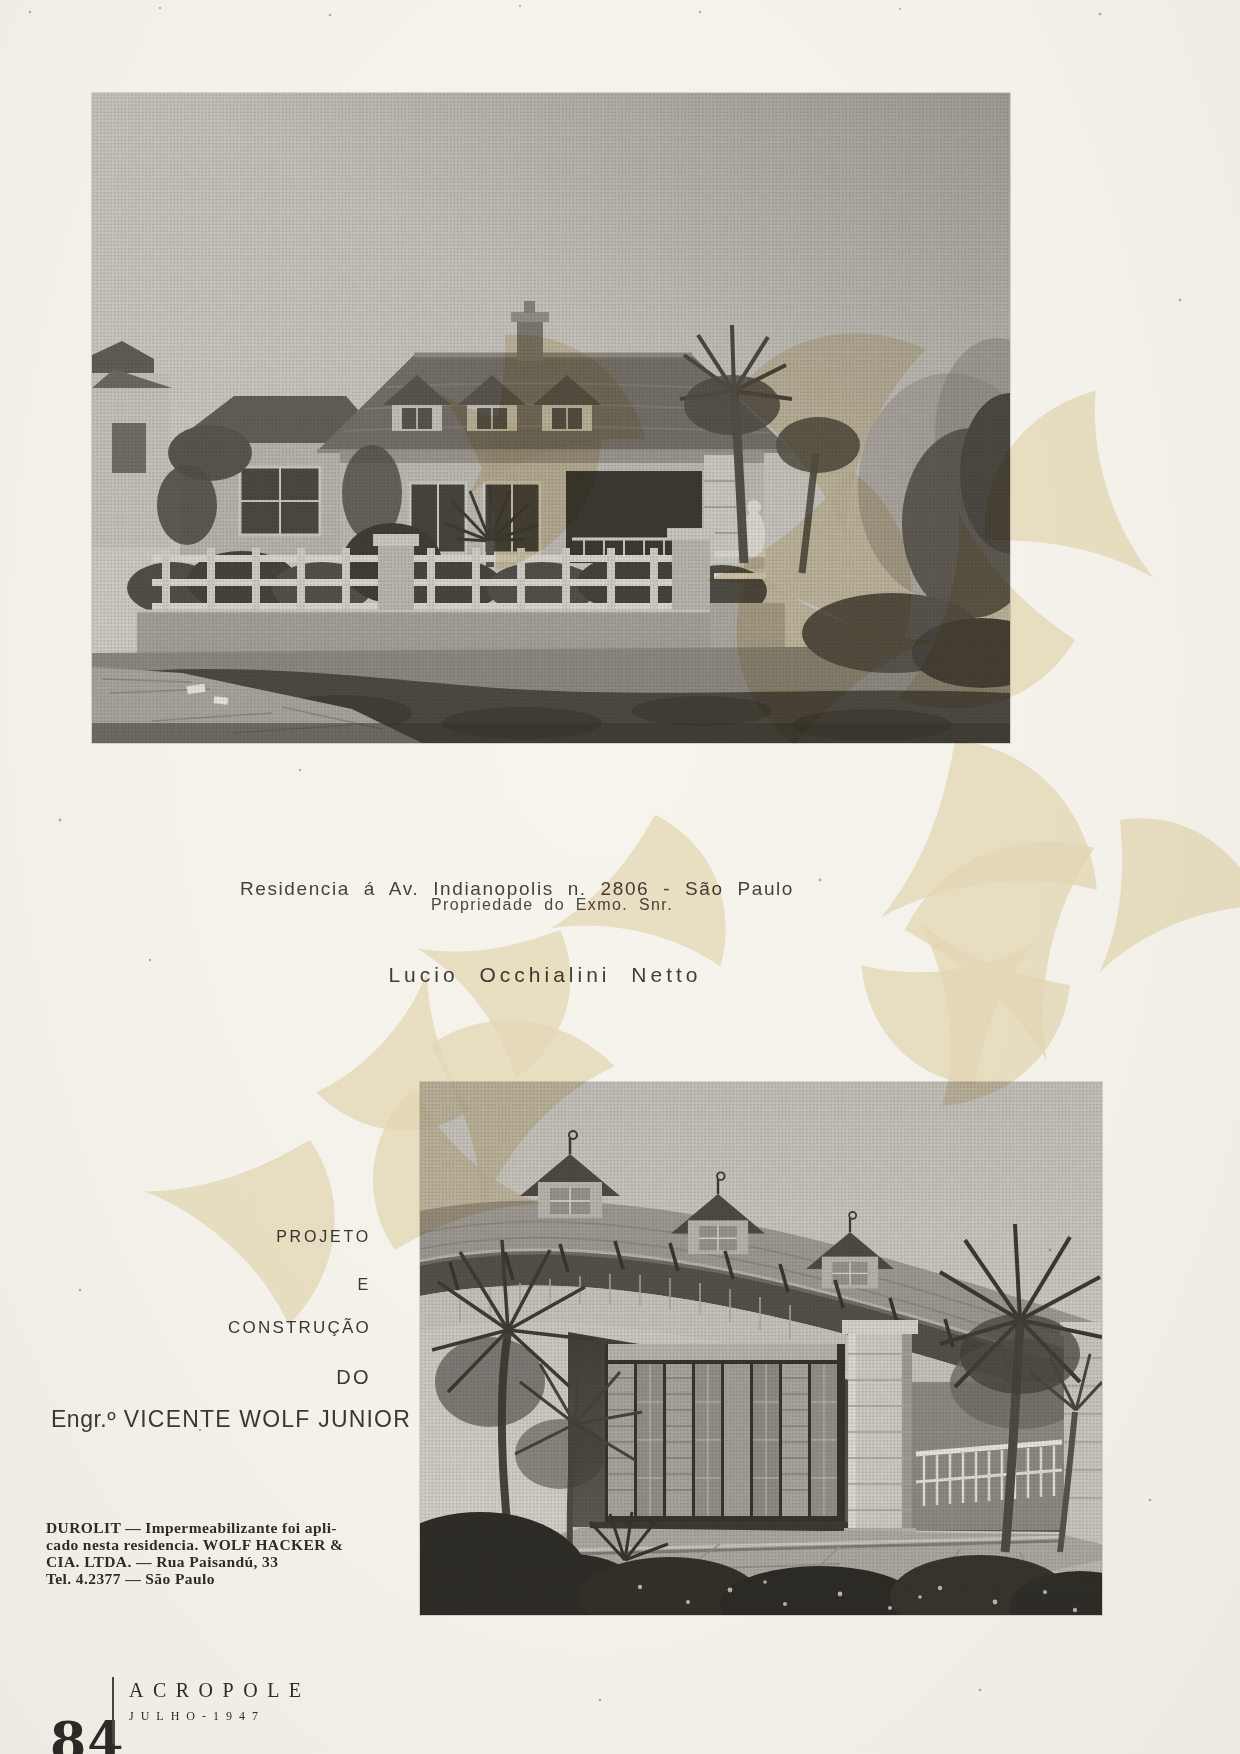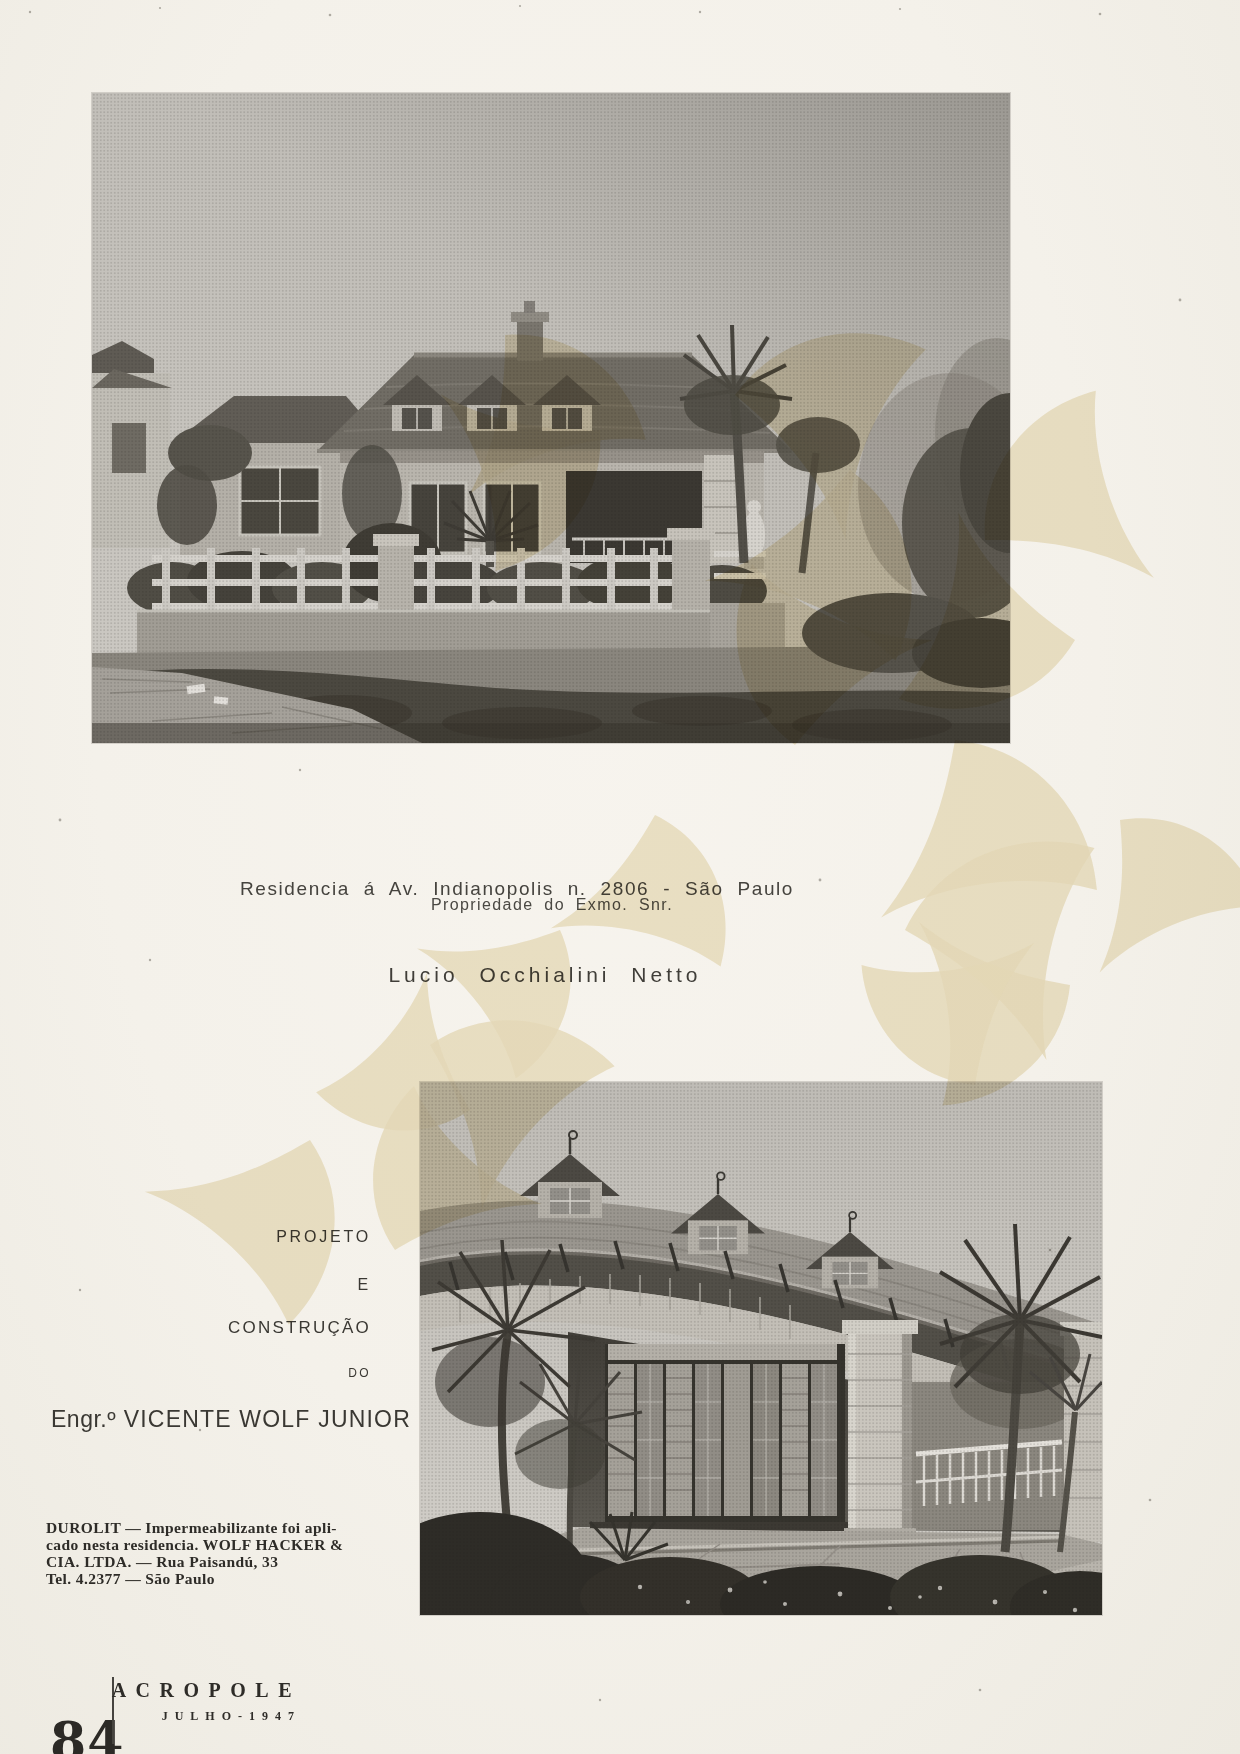--- a/index.html
+++ b/index.html
@@ -21,36 +21,36 @@
   .cap{position:absolute;z-index:2;color:#45433e;text-align:center;width:800px;white-space:nowrap;}
   #caption-address{left:117px;top:830px;font-size:19px;letter-spacing:1.6px;word-spacing:7px;margin-top:48px;}
   #caption-ownership{left:152px;top:896px;font-size:16px;letter-spacing:1.4px;word-spacing:5px;color:#4a4843;}
   #caption-owner{left:145px;top:963px;font-size:21px;letter-spacing:4px;word-spacing:11px;color:#403e39;}
 
   .credits{position:absolute;left:51px;top:0;width:320px;z-index:2;color:#3a3833;}
   .credits > div{position:absolute;width:100%;text-align:right;white-space:nowrap;}
   #credit-1{top:1228px;font-size:16px;letter-spacing:2.8px;}
   #credit-2{top:1276px;font-size:16px;letter-spacing:2.8px;}
   #credit-3{top:1318px;font-size:17px;letter-spacing:2.2px;}
-  #credit-4{top:1366px;font-size:12px;letter-spacing:2.4px;}
+  #credit-4{top:1366px;font-size:20px;letter-spacing:2.4px;}
   #credit-5{top:1406px;font-size:23px;letter-spacing:1.2px;}
   #credit-5 .pre{font-size:23px;letter-spacing:.5px;}
 
   .advert{
     position:absolute;left:46px;top:1519px;width:322px;z-index:2;text-align:left;
     font-family:"Liberation Serif", serif;font-weight:bold;font-size:15.5px;line-height:17px;
     color:#2e2c28;letter-spacing:.4px;
   }
   .footer{position:absolute;left:0;top:0;z-index:2;}
   .page-num{
     position:absolute;left:50px;top:1676px;font-family:"DejaVu Serif", serif;font-weight:bold;
     font-size:52px;line-height:1;color:#2c2a26;letter-spacing:1px;margin-top:39px;
   }
   .footer-rule{position:absolute;left:112px;top:1677px;width:2px;height:67px;background:#46443f;}
-  .footer-mag{position:absolute;left:111px;top:1679px;width:190px;font-family:"Liberation Serif", serif;font-weight:bold;color:#2e2c28;text-align:right;}
+  .footer-mag{position:absolute;left:129px;top:1679px;width:190px;font-family:"Liberation Serif", serif;font-weight:normal;color:#2e2c28;}
   .mag-name{font-size:20px;letter-spacing:9.5px;white-space:nowrap;}
   .mag-issue{font-size:12px;letter-spacing:7px;margin-top:7px;white-space:nowrap;}
 
   .watermark{position:absolute;inset:0;z-index:5;pointer-events:none;mix-blend-mode:multiply;}
 </style>
 </head>
 <body>
 
 <div class="page">
 

